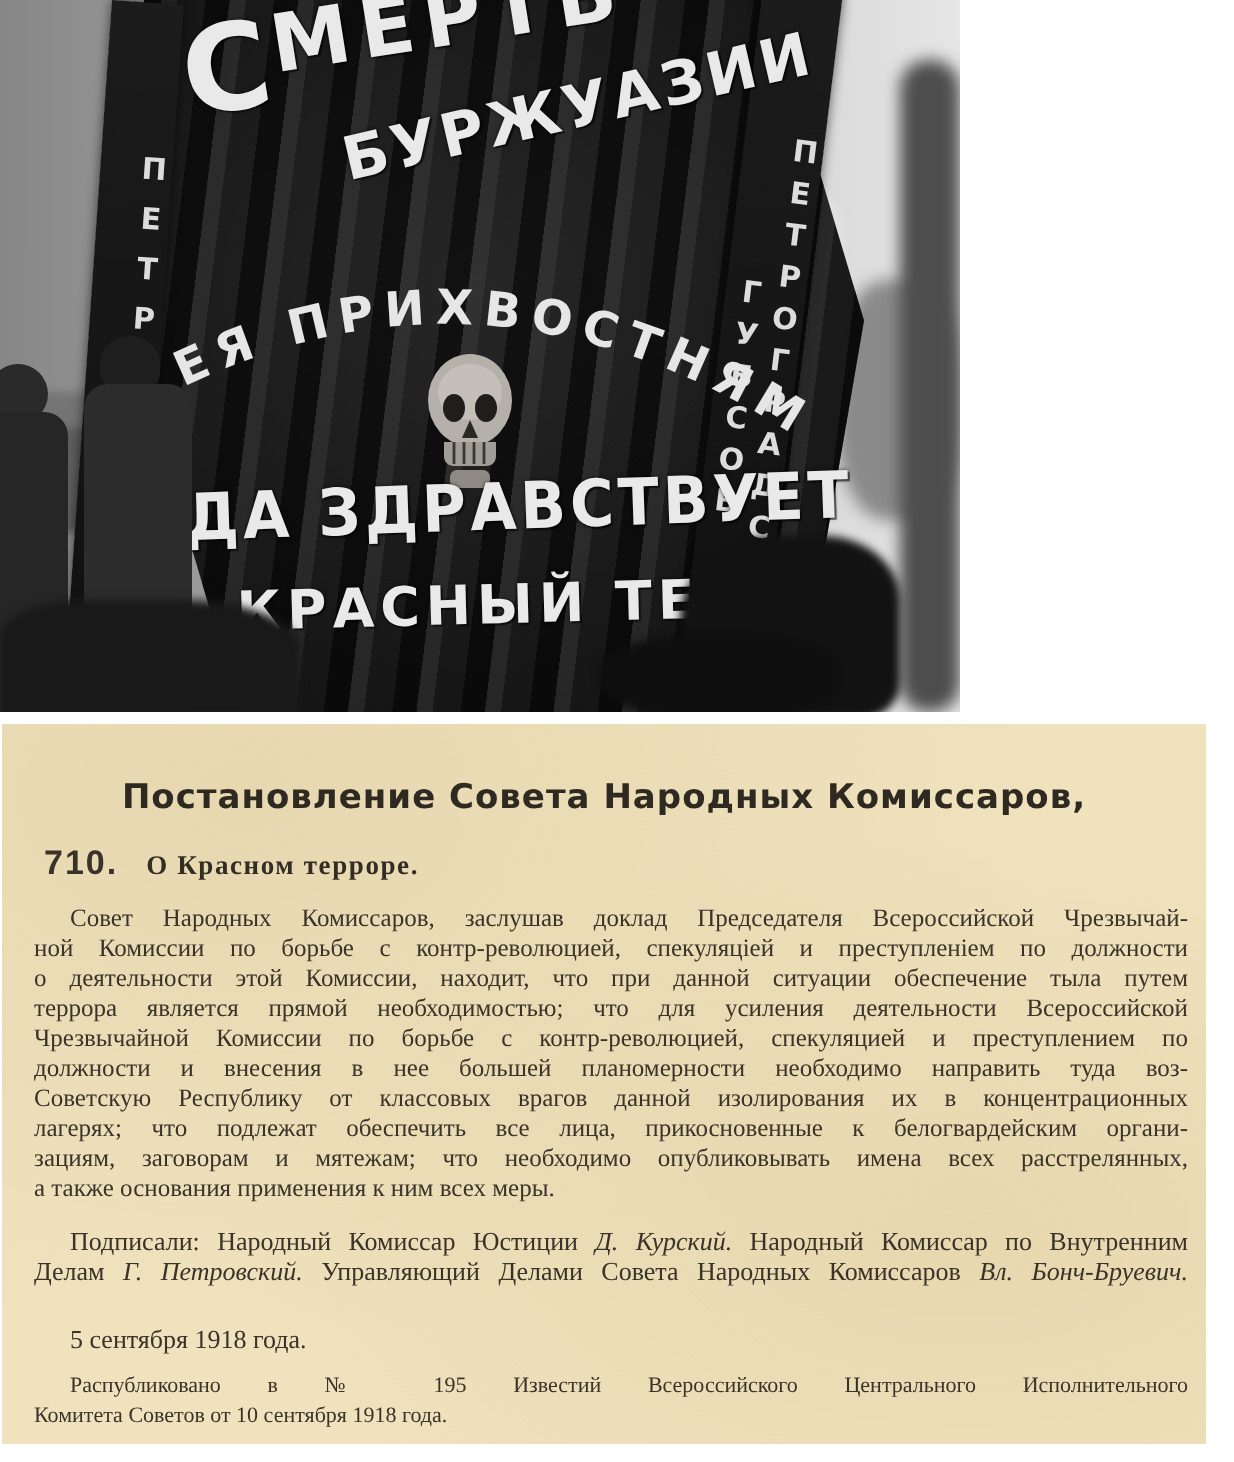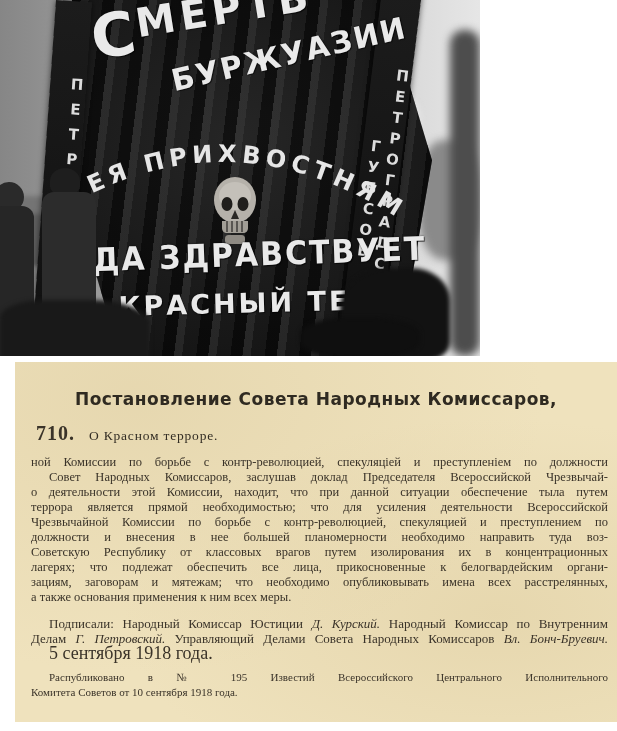--- a/index.html
+++ b/index.html
@@ -28,41 +28,41 @@
   #t-burzh{left:168px;top:64px;font-size:30px;letter-spacing:2px;transform:rotate(-13deg);transform-origin:left top;}
   #t-dazdr{left:92px;top:241px;font-size:30px;letter-spacing:2px;transform:rotate(-2deg) scaleY(1.08);transform-origin:left top;}
   #t-krasny{left:118px;top:291px;font-size:27px;letter-spacing:3px;transform:rotate(-1.5deg);transform-origin:left top;}
   #arch-svg{position:absolute;left:50px;top:138px;overflow:visible;}
   #arch-svg text{fill:#e6e6e6;font-family:"DejaVu Sans",sans-serif;font-weight:bold;font-size:24px;letter-spacing:5px;}
   #skull{position:absolute;left:208px;top:176px;}
   .fig{position:absolute;border-radius:12px 12px 0 0;}
   .blob{position:absolute;}
 
   
-  #doc{position:absolute;left:15px;top:362px;width:602px;height:360px;
+  #doc{position:absolute;left:1px;top:362px;width:602px;height:360px;
        background:
          radial-gradient(ellipse at 20% 10%,rgba(214,196,150,.35),rgba(0,0,0,0) 60%),
          radial-gradient(ellipse at 80% 70%,rgba(210,190,140,.30),rgba(0,0,0,0) 55%),
          #efe2bd;
        color:#3a3329;}
   #doc-inner{margin:0 9px 0 16px;}
   #doc-heading{margin-top:27px;text-align:center;font-family:"DejaVu Sans",sans-serif;
        font-weight:bold;font-size:17px;letter-spacing:.5px;color:#2f2a21;}
   #article-row{display:flex;align-items:baseline;margin-top:13px;margin-left:5px;}
-  #article-number{font-family:Liberation Serif, serif;font-weight:bold;font-size:20px;letter-spacing:1px;}
-  #article-title{margin-left:14px;font-family:"Liberation Serif",serif;font-weight:normal;
+  #article-number{font-family:Liberation Sans, sans-serif;font-weight:bold;font-size:17px;letter-spacing:1px;}
+  #article-title{margin-left:14px;font-family:"Liberation Serif",serif;font-weight:bold;
        font-size:13.5px;letter-spacing:.8px;color:#332d24;}
   #body-block{margin-top:10px;font-size:12.5px;}
   .line{text-align:justify;text-align-last:justify;height:15px;line-height:15px;overflow:hidden;}
   .line.noj{text-align:last;text-align-last:left;}
   .indent{text-indent:18px;}
   .it{font-style:italic;}
   .ru{text-decoration:underline;text-decoration-color:#c8271d;text-decoration-thickness:2px;text-underline-offset:3px;}
   #sig-block{margin-top:11px;font-size:13px;}
-  #date-line{margin-top:0;font-size:18px;height:15px;line-height:15px;text-indent:18px;}
+  #date-line{margin-top:19px;font-size:13px;height:15px;line-height:15px;text-indent:18px;}
   #pub-block{margin-top:9px;font-size:11px;}
 </style>
 </head>
 <body>
 
 <div id="page">
 
   <div id="photo">
 
     <div class="bldg blur2" style="left:0;top:196px;width:46px;height:66px;background:#747474;"></div>
@@ -117,27 +117,27 @@
   <div id="doc">
     <div id="doc-heading">Постановление Совета Народных Комиссаров,</div>
 
     <div id="doc-inner">
       <div id="article-row">
         <span id="article-number">710.</span>
         <span id="article-title">О Красном терроре.</span>
       </div>
 
       <div id="body-block">
+        <div class="line indent">Совет Народных Комиссаров, заслушав доклад Председателя Всероссийской Чрезвычай-</div>
         <div class="line">ной Комиссии по борьбе с контр-революцией, спекуляціей и преступленіем по должности</div>
-        <div class="line indent">Совет Народных Комиссаров, заслушав доклад Председателя Всероссийской Чрезвычай-</div>
         <div class="line">о деятельности этой Комиссии, находит, что при данной ситуации обеспечение тыла путем</div>
         <div class="line">террора является прямой необходимостью; что для усиления деятельности Всероссийской</div>
         <div class="line">Чрезвычайной Комиссии по борьбе с контр-революцией, спекуляцией и преступлением по</div>
         <div class="line">должности и внесения в нее большей планомерности необходимо направить туда воз-</div>
-        <div class="line">Советскую Республику от классовых врагов путем изолирования их в концентрационных</div>
+        <div class="line">Советскую Республику от классовых врагов данной изолирования их в концентрационных</div>
         <div class="line">лагерях; что подлежат обеспечить все лица, прикосновенные к белогвардейским органи-</div>
         <div class="line">зациям, заговорам и мятежам; что необходимо опубликовывать имена всех расстрелянных,</div>
         <div class="line noj">а также основания применения к ним всех меры.</div>
       </div>
 
       <div id="sig-block">
         <div class="line indent"><span>Подписали: Народный Комиссар Юстиции </span><span class="it">Д. Курский. </span><span class="ru"><span>Народный Комиссар по Внутренним</span></span></div>
         <div class="line"><span class="ru"><span>Делам </span><span class="it">Г. Петровский.</span></span><span> Управляющий Делами Совета Народных Комиссаров </span><span class="it">Вл. Бонч-Бруевич.</span></div>
       </div>
 

